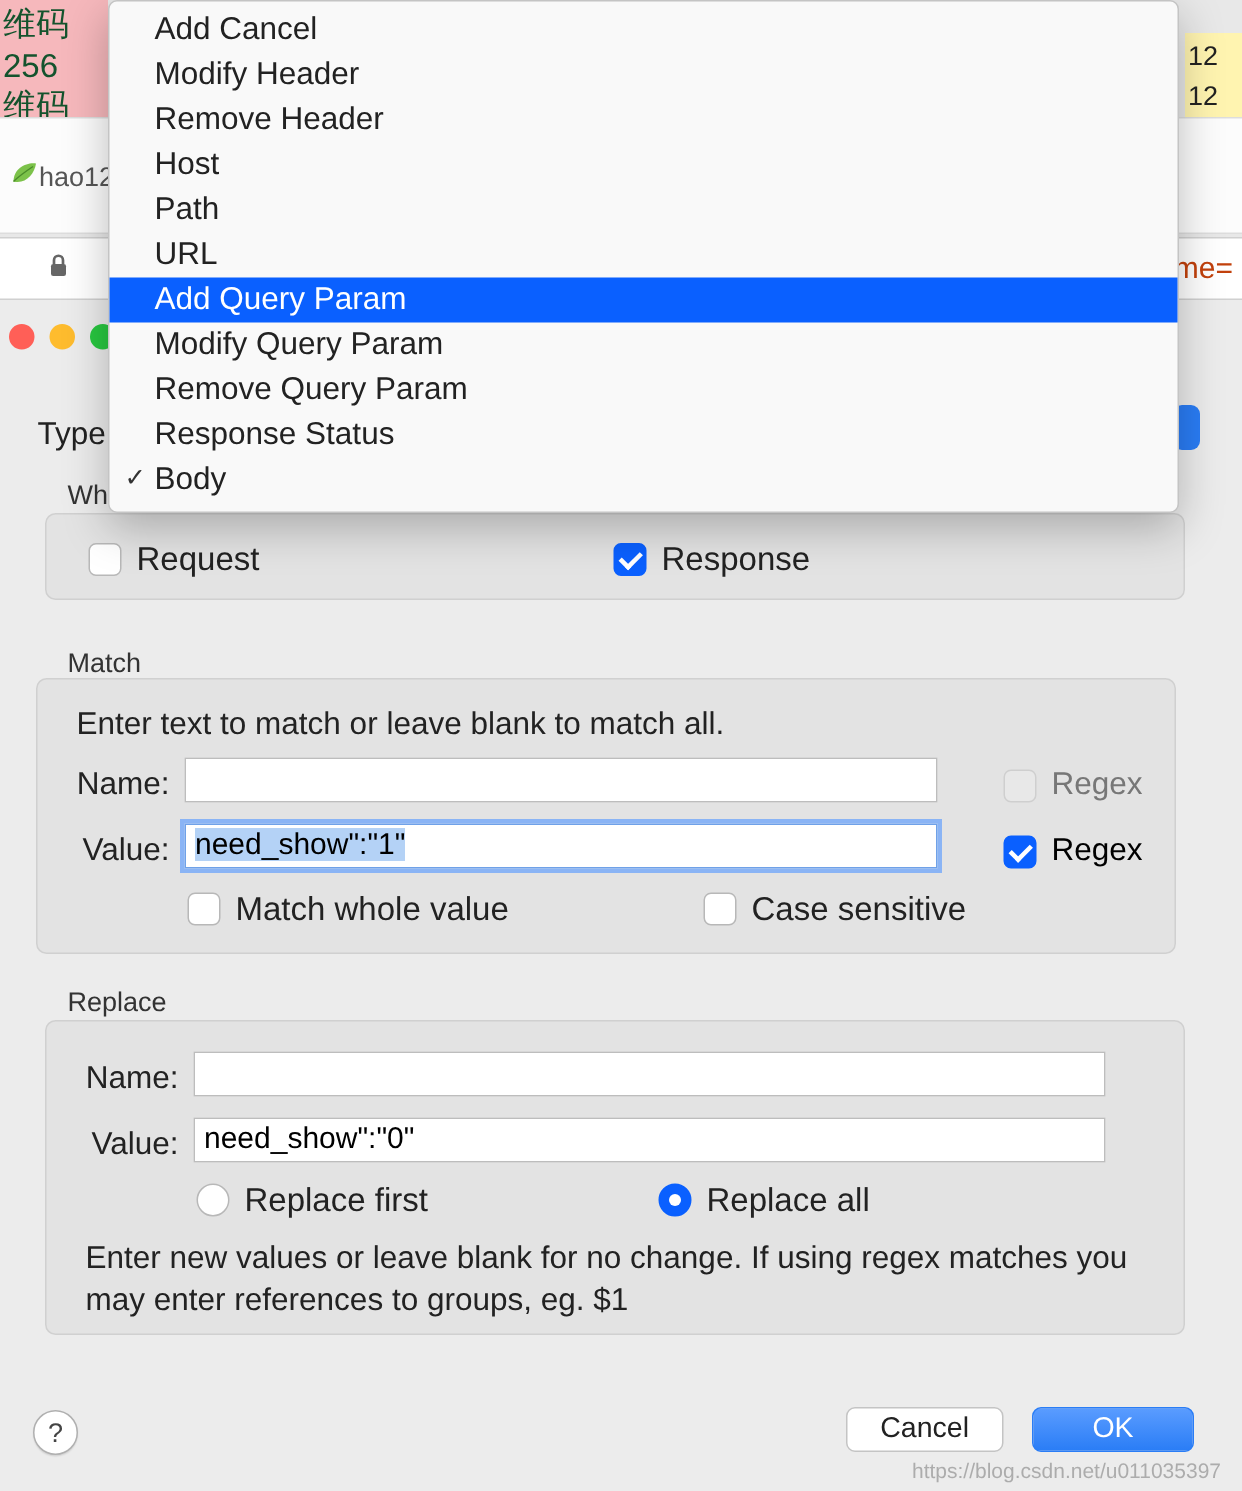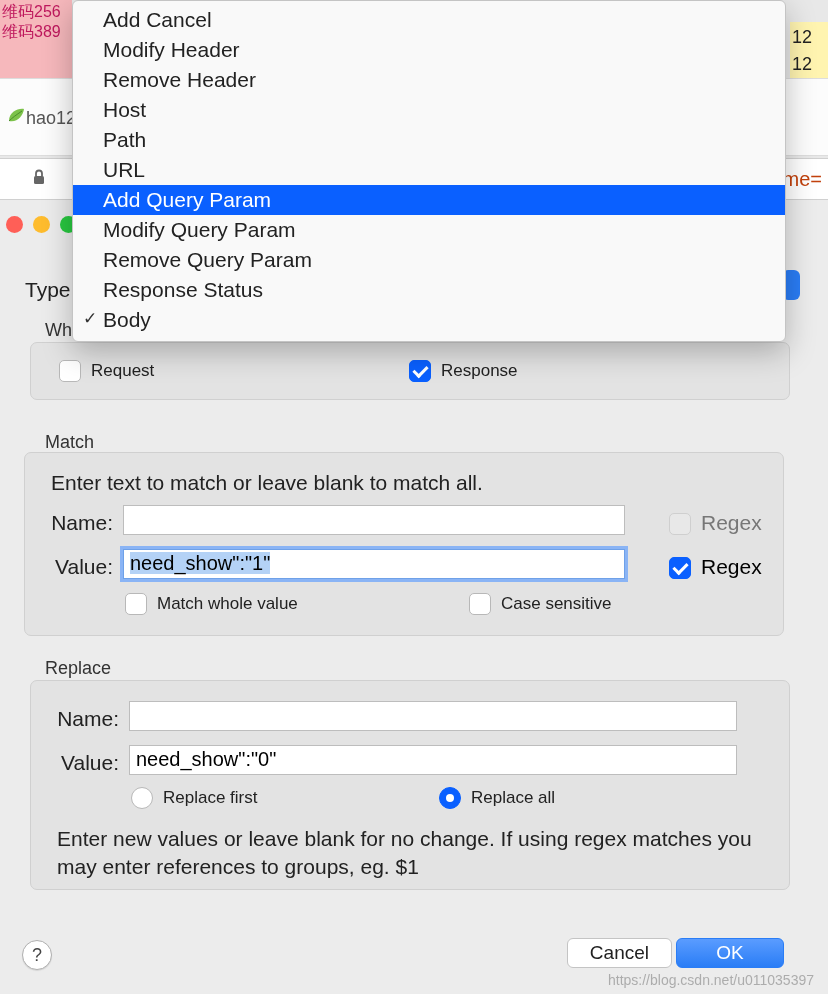--- a/index.html
+++ b/index.html
@@ -13,22 +13,22 @@
   height: 994px;
   background: #e8e8e8;
   position: relative;
   overflow: hidden;
 }
 .bg-strip-pink {
   position: absolute;
   top: 0; left: 0;
   width: 72px; height: 78px;
   background: #f6b8bc;
-  font-size: 16px;
-  color: #be185d;
+  font-size: 22px;
+  color: #14532d;
   padding: 2px;
   line-height: 1.25;
 }
 .bg-strip-yellow {
   position: absolute;
   top: 22px; right: 0;
   width: 38px; height: 56px;
   background: #fff4b0;
   font-size: 18px;
   color: #222;
@@ -172,21 +172,21 @@
 }
 .checkbox.disabled {
   background: #e8e8e8;
   border-color: #cfcfcf;
 }
 .cb-row {
   display: flex;
   align-items: center;
   position: absolute;
   gap: 10px;
-  font-size: 17px;
+  font-size: 22px;
   color: #222;
 }
 .radio {
   width: 22px; height: 22px;
   border-radius: 50%;
   background: #fff;
   border: 1px solid #b8b8b8;
   display: inline-flex;
   align-items: center;
   justify-content: center;
@@ -258,23 +258,23 @@
   background: #fff;
   color: #222;
 }
 .btn-primary {
   background: linear-gradient(#5a9cff,#2a7df6);
   color: #fff;
   border-color: #2a7df6;
 }
 .footer-btns {
   position: absolute;
-  bottom: 26px; right: 44px;
-  display: flex;
-  gap: 4px;
+  bottom: 26px; right: 32px;
+  display: flex;
+  gap: 19px;
 }
 .instruct {
   position: absolute;
   font-size: 21px;
   color: #222;
   line-height: 1.35;
 }
 .watermark {
   position: absolute;
   bottom: 6px; right: 14px;

